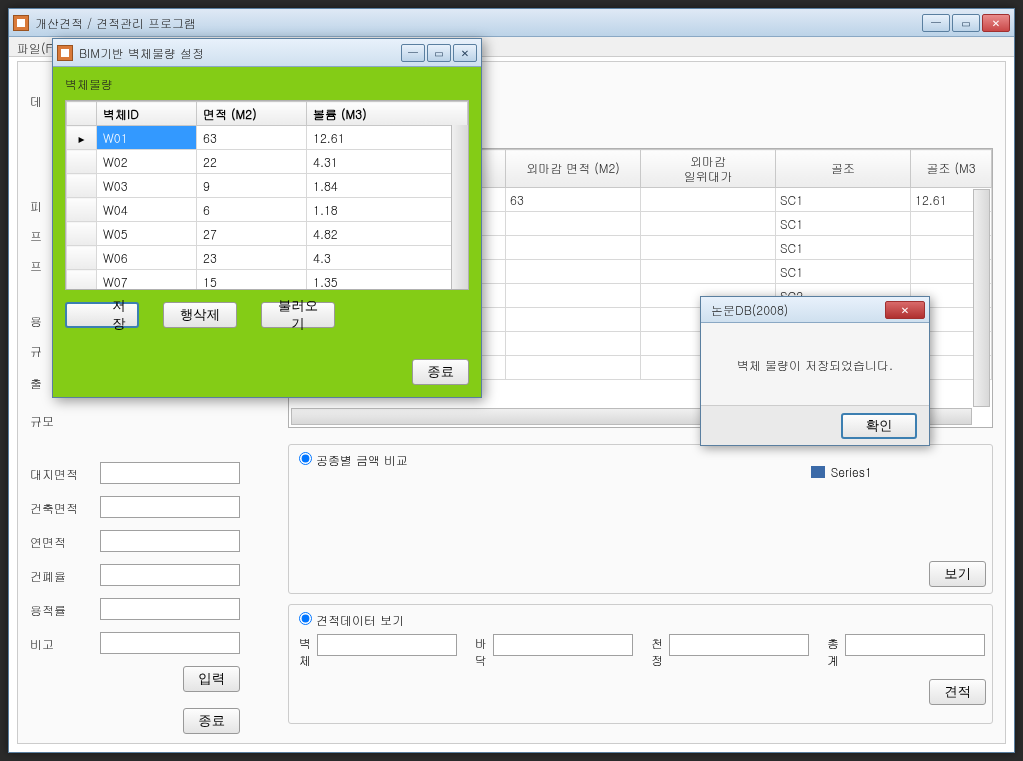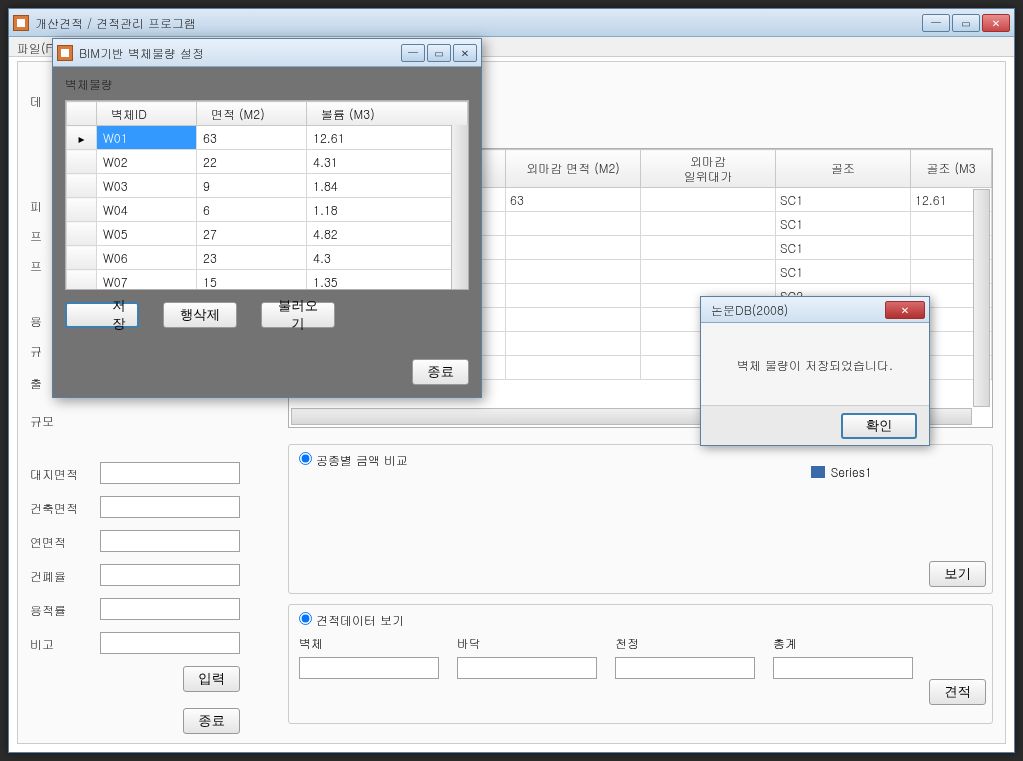--- a/index.html
+++ b/index.html
@@ -39,33 +39,33 @@
 .grid-hscroll { position:absolute;left:2px;right:20px;bottom:2px;height:17px;background:linear-gradient(#f0f0f0,#d8d8d8);border:1px solid #bbb;}
 
 .chart-section { position:absolute; left:0; top:376px; right:0; height:150px; border:1px solid #ccc; border-radius:3px; padding:6px 10px;}
 .chart-section .radio-lbl { font-size:12px; }
 .legend { position:absolute; right:120px; top:18px; display:flex;align-items:center;gap:6px;}
 .legend-sw { width:14px;height:12px;background:#3b6aa8;}
 .btn-small-wrap { position:absolute;right:6px;bottom:6px;}
 
 .data-view { position:absolute; left:0; top:536px; right:0; height:120px; border:1px solid #ccc; border-radius:3px; padding:6px 10px;}
 .dv-cols { display:flex; gap:18px; margin-top:6px;}
-.dv-col { display:flex; flex-direction:column; gap:6px; }
+.dv-col { display:flex; flex-direction:row; gap:6px; }
 .dv-col input { width:140px;height:22px;border:1px solid #a0a0a0;padding:0 3px;}
 .btn-estimate { position:absolute;right:6px;bottom:18px;}
 
 
-.dialog { position:absolute; left:52px; top:38px; width:430px; height:360px; background:#737373; border:1px solid #5a7fa0; box-shadow: 3px 3px 12px rgba(0,0,0,0.4); }
+.dialog { position:absolute; left:52px; top:38px; width:430px; height:360px; background:#84cc16; border:1px solid #5a7fa0; box-shadow: 3px 3px 12px rgba(0,0,0,0.4); }
 .dialog .titlebar { background: linear-gradient(#e8f1fb,#cfe0ef);}
 .dialog .winbtns .winbtn { width:24px;}
 .dialog-body { position:absolute; left:12px;right:12px;top:36px;bottom:12px;}
 .dialog-body .section-label { margin-bottom:8px;color:#222;}
 .dgrid-wrap { border:1px solid #b0b0b0; background:#fff; height:190px; position:relative; overflow:hidden;}
 .dgrid { width:100%; border-collapse:collapse;}
-.dgrid th { background:linear-gradient(#fdfdfd,#ececec); border:1px solid #c8c8c8; height:24px; font-weight:normal; text-align:left;padding-left:14px;}
+.dgrid th { background:linear-gradient(#fdfdfd,#ececec); border:1px solid #c8c8c8; height:24px; font-weight:bold; text-align:left;padding-left:6px;}
 .dgrid td { border:1px solid #d8d8d8; height:24px; padding:0 6px;}
 .dgrid tr.selected td.idcell { background:#3399ff; color:#fff;}
 .rowheader { width:30px; background:linear-gradient(#fdfdfd,#ececec); border:1px solid #c8c8c8; text-align:center;}
 .dgrid-scroll { position:absolute; right:0; top:24px; bottom:0; width:17px; background:linear-gradient(to right,#f0f0f0,#d8d8d8); border-left:1px solid #bbb; }
 .dlg-btns { display:flex; gap:24px; margin-top:12px;}
 .dlg-btns .btn { width:74px; }
 .dlg-btns .btn.primary { border:2px solid #3c7fb1;}
 .dlg-close { position:absolute; right:0; bottom:0;}
 
 

